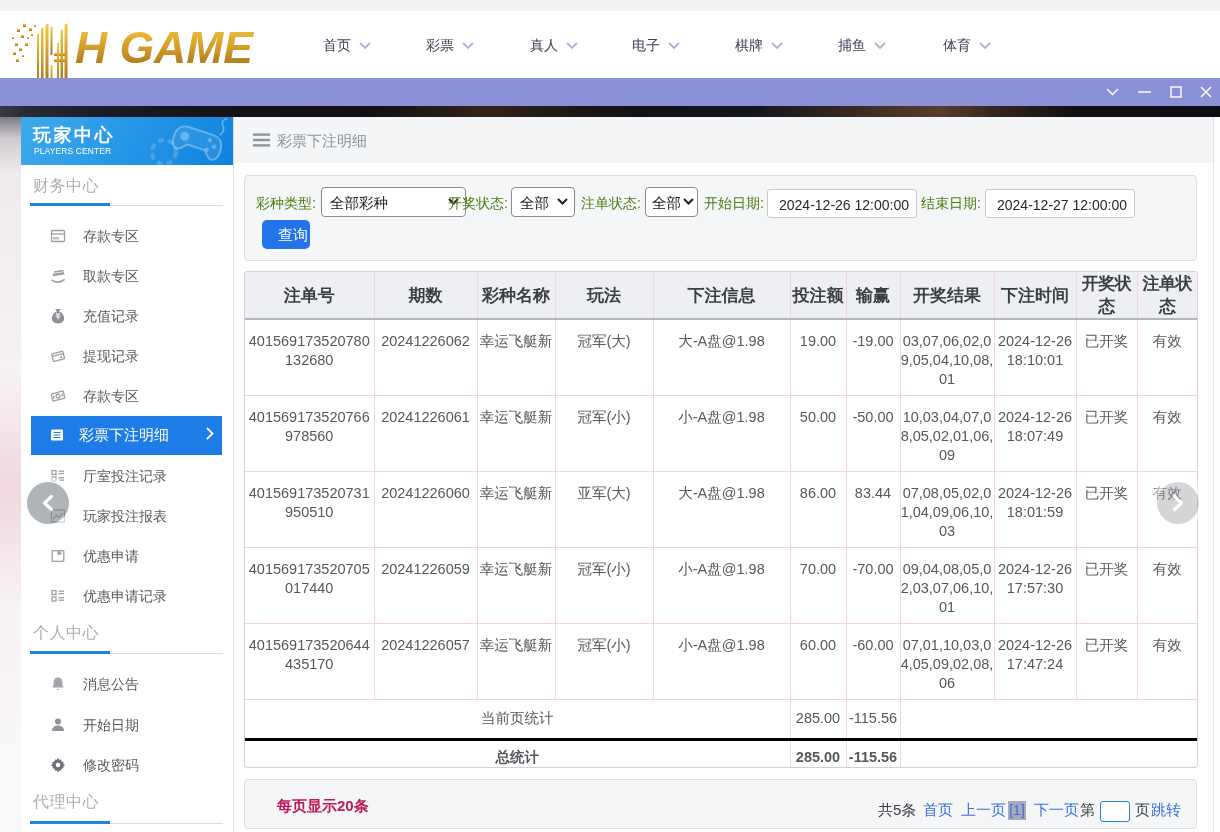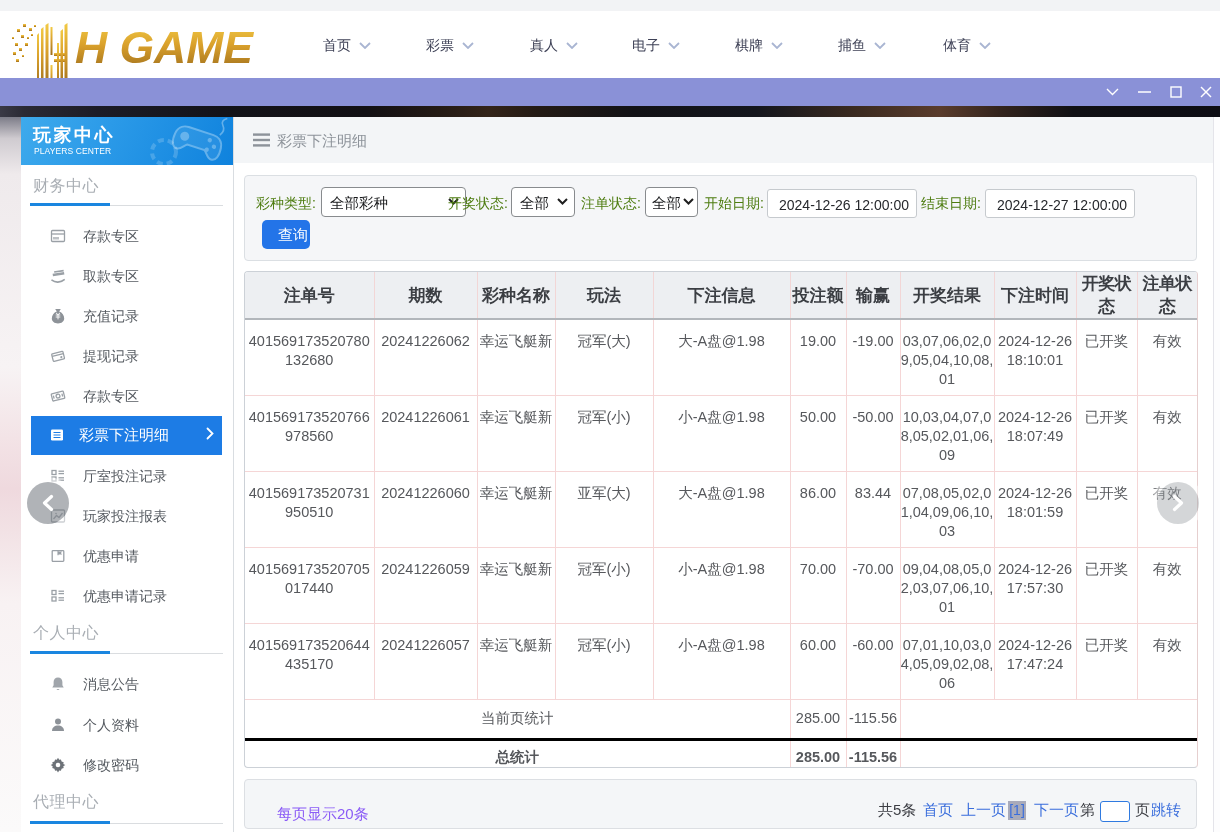--- a/index.html
+++ b/index.html
@@ -46,21 +46,21 @@
 
 #twrap{position:absolute;left:10px;top:154px;width:954px;height:497px;border:1px solid #ccd1d7;border-right-color:#e6cfcf;border-radius:4px;overflow:hidden;background:#fff;}
 table{border-collapse:collapse;table-layout:fixed;width:952px;}
 th{background:#edeff2;font-size:17px;font-weight:bold;color:#3b3e43;height:39px;border-bottom:2px solid #b2b6bb;border-right:1px solid #f2d6d6;padding:0;}
 td{font-size:14.5px;color:#56585c;text-align:center;vertical-align:top;padding:12px 0 0 0;line-height:19px;height:76px;border-bottom:1px solid #f5d6d6;border-right:1px solid #f5d6d6;}
 tr.st td{vertical-align:middle;padding:0;height:40px;border-bottom:3px solid #000000;}
 tr.st2 td{vertical-align:middle;padding:0;height:36px;border-bottom:none;font-weight:bold;}
 th:last-child,td:last-child{border-right:none;}
 
 #pager{position:absolute;left:10px;top:662px;width:953px;height:50px;background:#f4f6f8;border:1px solid #dcdfe3;border-radius:4px;font-size:15px;}
-#pager .lf{position:absolute;left:32px;top:25px;color:#8b5cf6;}
+#pager .lf{position:absolute;left:32px;top:17px;color:#be185d;font-weight:bold;}
 .pg{position:absolute;top:21px;white-space:nowrap;}
 .pglink{color:#3a6edc;}
 .pgdark{color:#3c3e44;}
 #pgbadge{position:absolute;left:763px;top:21px;width:18px;height:19px;background:#a8aaba;color:#3a6edc;text-align:center;line-height:19px;font-size:14px;}
 #pginput{position:absolute;left:855px;top:21px;width:30px;height:21px;background:#fff;border:1.5px solid #2f7ae0;border-radius:3px;}
 
 .circ{position:absolute;width:42px;height:42px;border-radius:50%;z-index:30;box-shadow:0 0 0 5px rgba(255,255,255,0.5);}
 #circL{left:27px;top:482px;background:rgba(128,132,138,0.62);}
 #circR{left:1157px;top:482px;background:rgba(160,163,168,0.45);}
 .circ svg{position:absolute;left:13px;top:12px;}
@@ -270,21 +270,21 @@
         <path d="M8,1.5 c-2.7,0 -4.4,1.9 -4.4,4.6 v3.2 l-1.3,2.2 h11.4 l-1.3,-2.2 v-3.2 c0,-2.7 -1.7,-4.6 -4.4,-4.6 Z"></path>
         <path d="M6.5,13 a1.6,1.6 0 0 0 3,0 Z"></path>
       </svg>
       <span class="tx">消息公告</span>
     </div>
   <div class="mi" style="top:588px">
       <svg class="ic" viewBox="0 0 16 16" fill="#8d9298">
         <circle cx="8" cy="4.6" r="3"></circle>
         <path d="M2,14 c0,-3.4 2.7,-5.4 6,-5.4 s6,2 6,5.4 Z"></path>
       </svg>
-      <span class="tx">个人资料</span>
+      <span class="tx">开始日期</span>
     </div>
   <div class="mi" style="top:628px">
       <svg class="ic" viewBox="0 0 16 16" fill="#6d7278">
         <path d="M8,0.8 l1.2,2 1.7,-0.4 0.7,2.1 2.1,0.7 -0.4,1.7 2,1.2 -2,1.2 0.4,1.7 -2.1,0.7 -0.7,2.1 -1.7,-0.4 -1.2,2 -1.2,-2 -1.7,0.4 -0.7,-2.1 -2.1,-0.7 0.4,-1.7 -2,-1.2 2,-1.2 -0.4,-1.7 2.1,-0.7 0.7,-2.1 1.7,0.4 Z"></path>
         <circle cx="8" cy="8" r="2.3" fill="#fff"></circle>
       </svg>
       <span class="tx">修改密码</span>
     </div>
   <div class="stitle" style="top:675px">代理中心</div>
   <div class="sline-b" style="top:704px"></div>

